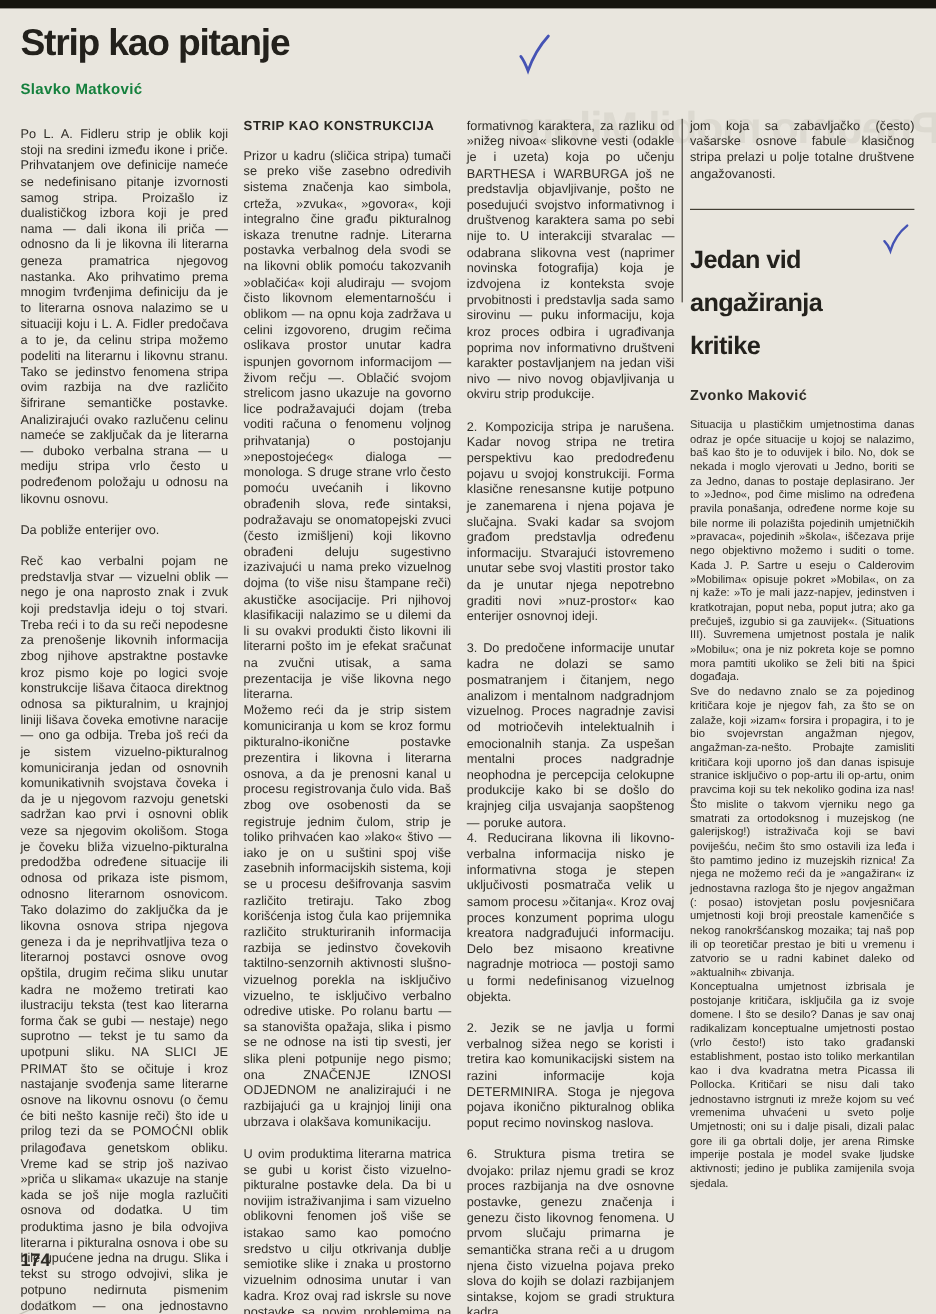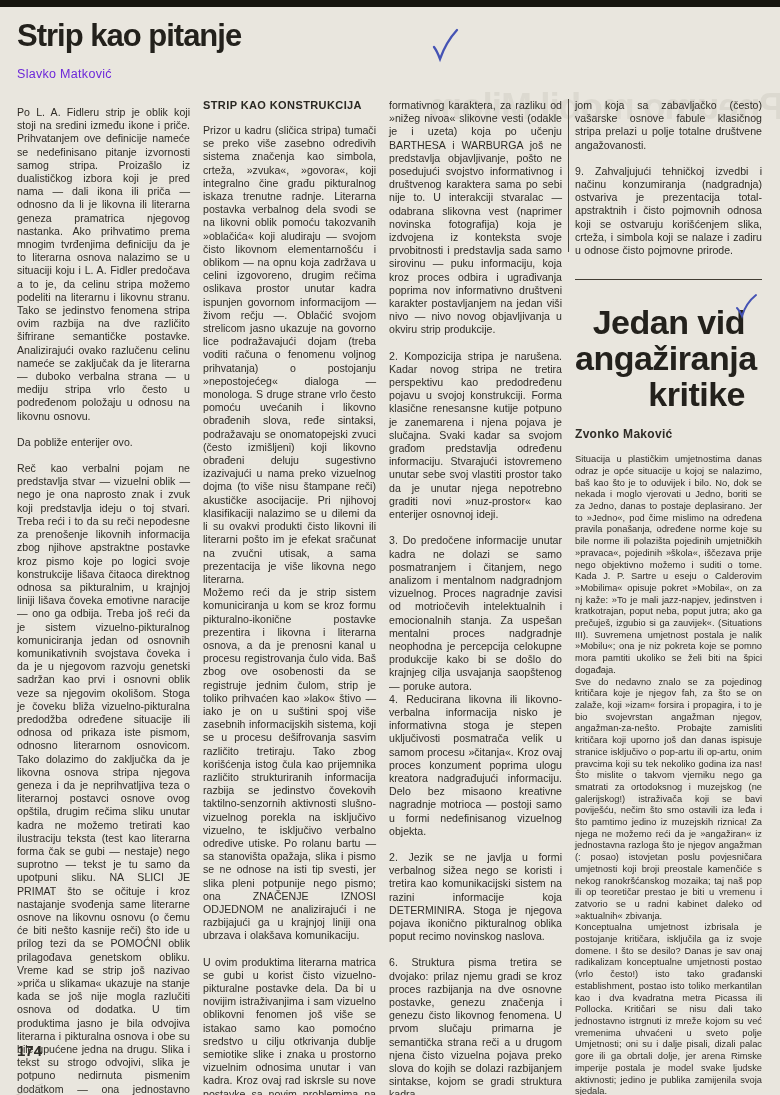--- a/index.html
+++ b/index.html
@@ -19,21 +19,21 @@
     color:rgba(110,104,86,0.10);
     white-space:nowrap;
     pointer-events:none;
   }
   .header { position:absolute; left:17px; top:18px; width:470px; }
   .main-title {
     font-size:31px; font-weight:bold; letter-spacing:-1px;
     color:#23211c; display:inline-block;
   }
   .check-1 { position:absolute; left:412px; top:8px; }
-  .byline { margin-top:13px; font-size:12.5px; font-weight:normal; color:#6d28d9; letter-spacing:0.3px; }
+  .byline { margin-top:13px; font-size:12.5px; font-weight:bold; color:#15803d; letter-spacing:0.3px; }
 
   .columns { position:absolute; left:17px; top:0; display:flex; gap:13px; }
   .col { width:173px; }
   .col-1 { padding-top:106px; }
   .col-2, .col-3 { padding-top:99px; }
   .col-4 { width:187px; padding-top:99px; }
 
   .col p {
     font-size:10.6px; line-height:13.2px;
     text-align:justify; margin:0;
@@ -41,22 +41,22 @@
   }
   .sp { margin-top:13px !important; }
   .colhead {
     font-size:11px; font-weight:bold; letter-spacing:0.4px;
     margin:0; color:#2a2822;
   }
   .after-head { margin-top:13px !important; }
 
   .divider { border:none; border-top:1.5px solid #413d33; margin:22px 0 0 0; }
   .title-2 {
-    font-size:34px; line-height:36px; font-weight:bold; letter-spacing:-0.5px;
-    color:#23211c; margin-top:24px; position:relative; width:170px;text-align:right;
+    font-size:21px; line-height:36px; font-weight:bold; letter-spacing:-0.5px;
+    color:#23211c; margin-top:24px; position:relative; width:170px;
   }
   .check-2 { position:absolute; right:-14px; top:-14px; }
   .byline-2 { font-size:12px; font-weight:bold; margin-top:15px; letter-spacing:0.3px; }
   .small-text { margin-top:13px; }
   .col-4 .small-text p { font-size:9.3px; line-height:11.7px; word-spacing:0.3px; }
 
   .vrule { position:absolute; left:568px; top:99px; width:1px; height:153px; background:#45413a; }
 
   .page-number { position:absolute; left:17px; top:1042px; font-size:15px; font-weight:bold; color:#2c2a24; }
   .corner-fold {
@@ -104,21 +104,20 @@
     <p class="sp">2. Kompozicija stripa je narušena. Kadar novog stripa ne tretira perspektivu kao predodređenu pojavu u svojoj konstrukciji. Forma klasične renesansne kutije potpuno je zanemarena i njena pojava je slučajna. Svaki kadar sa svojom građom predstavlja određenu informaciju. Stvarajući istovremeno unutar sebe svoj vlastiti prostor tako da je unutar njega nepotrebno graditi novi »nuz-prostor« kao enterijer osnovnoj ideji.</p>
     <p class="sp">3. Do predočene informacije unutar kadra ne dolazi se samo posmatranjem i čitanjem, nego analizom i mentalnom nadgradnjom vizuelnog. Proces nagradnje zavisi od motriočevih intelektualnih i emocionalnih stanja. Za uspešan mentalni proces nadgradnje neophodna je percepcija celokupne produkcije kako bi se došlo do krajnjeg cilja usvajanja saopštenog — poruke autora.</p>
     <p>4. Reducirana likovna ili likovno-verbalna informacija nisko je informativna stoga je stepen uključivosti posmatrača velik u samom procesu »čitanja«. Kroz ovaj proces konzument poprima ulogu kreatora nadgrađujući informaciju. Delo bez misaono kreativne nagradnje motrioca — postoji samo u formi nedefinisanog vizuelnog objekta.</p>
     <p class="sp">2. Jezik se ne javlja u formi verbalnog sižea nego se koristi i tretira kao komunikacijski sistem na razini informacije koja DETERMINIRA. Stoga je njegova pojava ikonično pikturalnog oblika poput recimo novinskog naslova.</p>
     <p class="sp">6. Struktura pisma tretira se dvojako: prilaz njemu gradi se kroz proces razbijanja na dve osnovne postavke, genezu značenja i genezu čisto likovnog fenomena. U prvom slučaju primarna je semantička strana reči a u drugom njena čisto vizuelna pojava preko slova do kojih se dolazi razbijanjem sintakse, kojom se gradi struktura kadra.</p>
 
   </div>
 
   <div class="col col-4">
     <p>jom koja sa zabavljačko (često) vašarske osnove fabule klasičnog stripa prelazi u polje totalne društvene angažovanosti.</p>
-    <p class="sp">9. Zahvaljujući tehničkoj izvedbi i načinu konzumiranja (nadgradnja) ostvariva je prezentacija total-apstraktnih i čisto pojmovnih odnosa koji se ostvaruju korišćenjem slika, crteža, i simbola koji se nalaze i zadiru u odnose čisto pojmovne prirode.</p>
 
     <hr class="divider">
 
     <div class="title-2">
       <span>Jedan vid angažiranja kritike</span>
       <span class="check-2">
         <svg width="26" height="28" viewBox="0 0 26 28">
           <path d="M4 16 Q7 19 9 24 Q13 11 23 3" fill="none" stroke="#4553b4" stroke-width="2" stroke-linecap="round"></path>
         </svg>
       </span>

